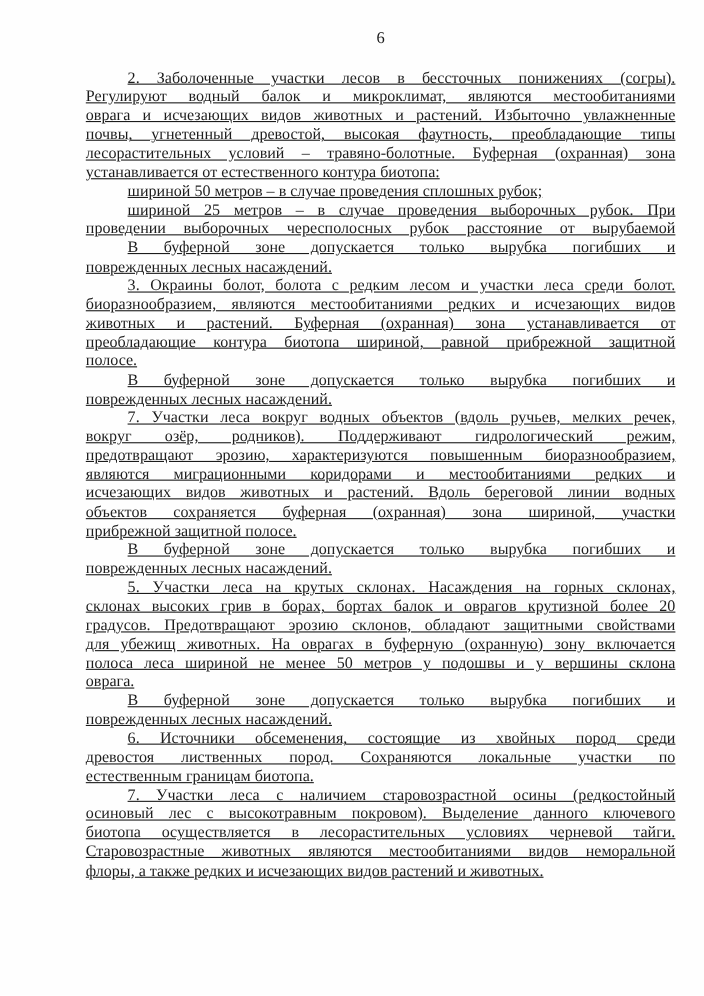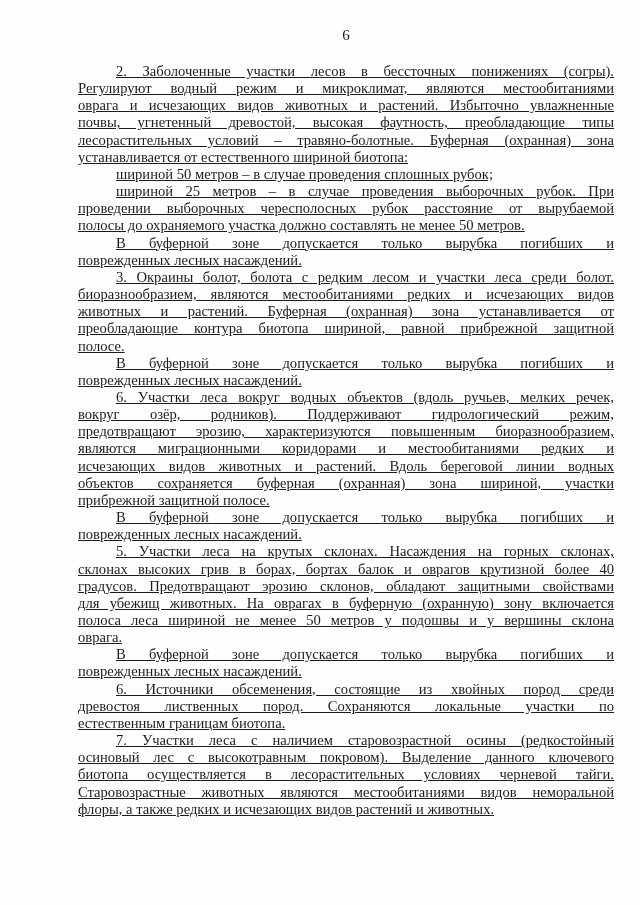--- a/index.html
+++ b/index.html
@@ -46,49 +46,48 @@
     text-align-last: left;
   }
 </style>
 </head>
 <body>
 
 <div class="page">
   <div class="page-number">6</div>
   <div class="content">
       <div class="ln ind">2. Заболоченные участки лесов в бессточных понижениях (согры).</div>
-      <div class="ln">Регулируют водный режим и микроклимат, являются местообитаниями</div>
+      <div class="ln">Регулируют водный балок и микроклимат, являются местообитаниями</div>
       <div class="ln">оврага и исчезающих видов животных и растений. Избыточно увлажненные</div>
       <div class="ln">почвы, угнетенный древостой, высокая фаутность, преобладающие типы</div>
       <div class="ln">лесорастительных условий – травяно-болотные. Буферная (охранная) зона</div>
-      <div class="ln last">устанавливается от естественного шириной биотопа:</div>
+      <div class="ln last">устанавливается от естественного контура биотопа:</div>
       <div class="ln ind last">шириной 50 метров – в случае проведения сплошных рубок;</div>
       <div class="ln ind">шириной 25 метров – в случае проведения выборочных рубок. При</div>
       <div class="ln">проведении выборочных чересполосных рубок расстояние от вырубаемой</div>
-      <div class="ln last">полосы до охраняемого участка должно составлять не менее 50 метров.</div>
       <div class="ln ind">В буферной зоне допускается только вырубка погибших и</div>
       <div class="ln last">поврежденных лесных насаждений.</div>
       <div class="ln ind">3. Окраины болот, болота с редким лесом и участки леса среди болот.</div>
       <div class="ln">биоразнообразием, являются местообитаниями редких и исчезающих видов</div>
       <div class="ln">животных и растений. Буферная (охранная) зона устанавливается от</div>
       <div class="ln">преобладающие контура биотопа шириной, равной прибрежной защитной</div>
       <div class="ln last">полосе.</div>
       <div class="ln ind">В буферной зоне допускается только вырубка погибших и</div>
       <div class="ln last">поврежденных лесных насаждений.</div>
-      <div class="ln ind">6. Участки леса вокруг водных объектов (вдоль ручьев, мелких речек,</div>
+      <div class="ln ind">7. Участки леса вокруг водных объектов (вдоль ручьев, мелких речек,</div>
       <div class="ln">вокруг озёр, родников). Поддерживают гидрологический режим,</div>
       <div class="ln">предотвращают эрозию, характеризуются повышенным биоразнообразием,</div>
       <div class="ln">являются миграционными коридорами и местообитаниями редких и</div>
       <div class="ln">исчезающих видов животных и растений. Вдоль береговой линии водных</div>
       <div class="ln">объектов сохраняется буферная (охранная) зона шириной, участки</div>
       <div class="ln last">прибрежной защитной полосе.</div>
       <div class="ln ind">В буферной зоне допускается только вырубка погибших и</div>
       <div class="ln last">поврежденных лесных насаждений.</div>
       <div class="ln ind">5. Участки леса на крутых склонах. Насаждения на горных склонах,</div>
-      <div class="ln">склонах высоких грив в борах, бортах балок и оврагов крутизной более 40</div>
+      <div class="ln">склонах высоких грив в борах, бортах балок и оврагов крутизной более 20</div>
       <div class="ln">градусов. Предотвращают эрозию склонов, обладают защитными свойствами</div>
       <div class="ln">для убежищ животных. На оврагах в буферную (охранную) зону включается</div>
       <div class="ln">полоса леса шириной не менее 50 метров у подошвы и у вершины склона</div>
       <div class="ln last">оврага.</div>
       <div class="ln ind">В буферной зоне допускается только вырубка погибших и</div>
       <div class="ln last">поврежденных лесных насаждений.</div>
       <div class="ln ind">6. Источники обсеменения, состоящие из хвойных пород среди</div>
       <div class="ln">древостоя лиственных пород. Сохраняются локальные участки по</div>
       <div class="ln last">естественным границам биотопа.</div>
       <div class="ln ind">7. Участки леса с наличием старовозрастной осины (редкостойный</div>

